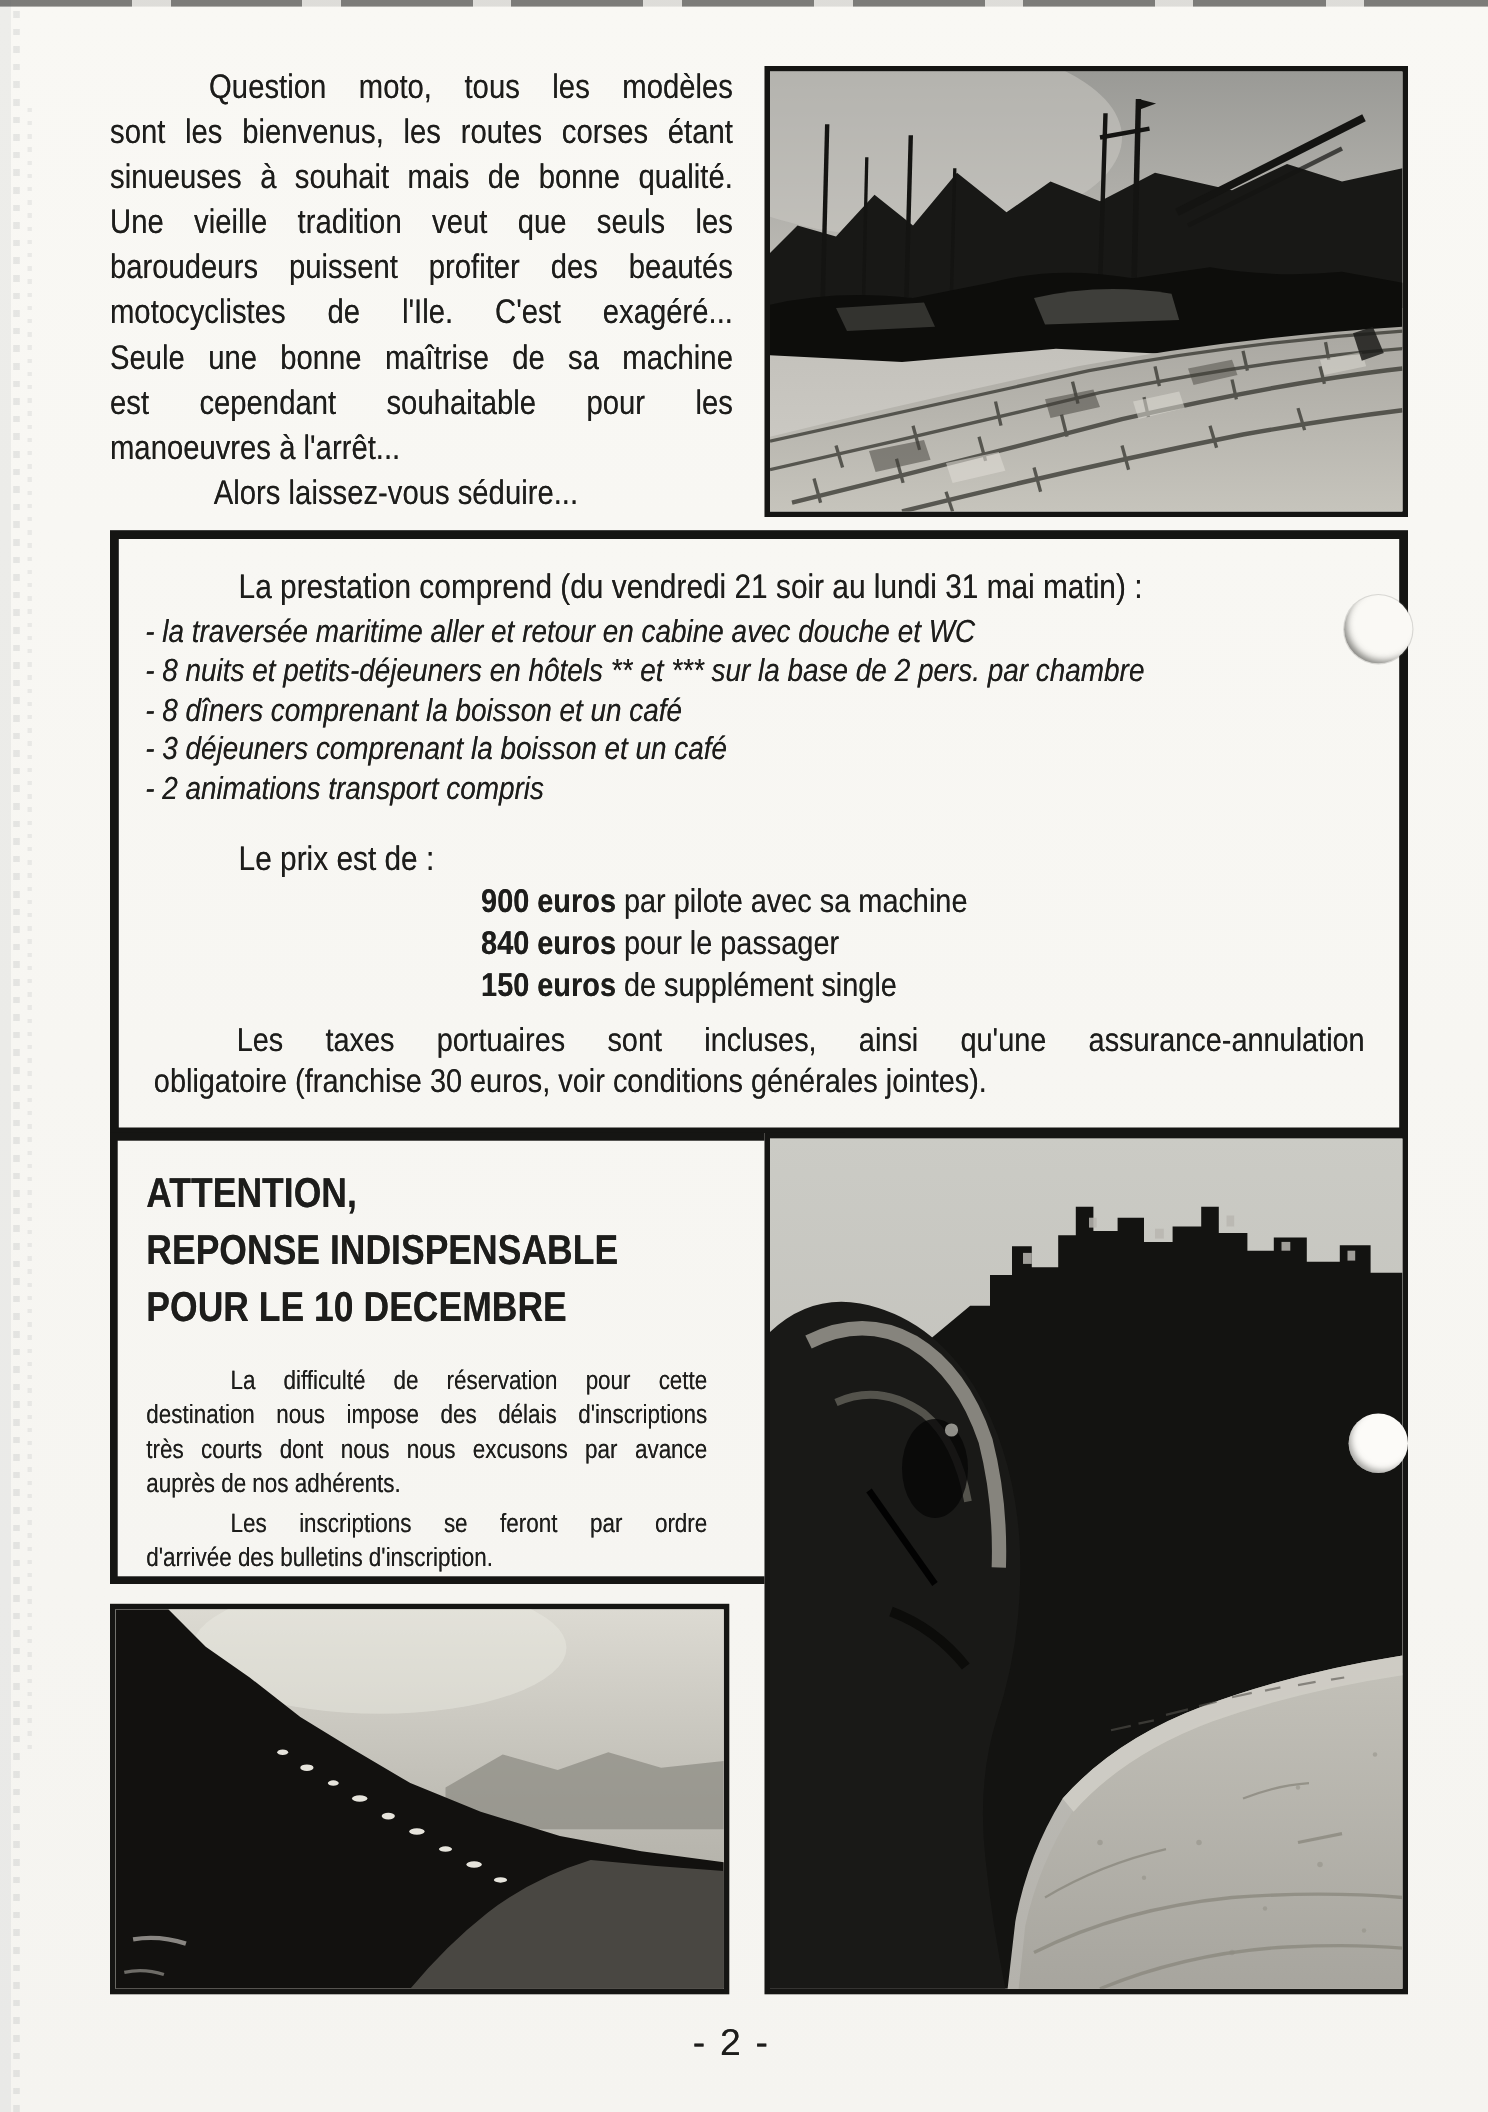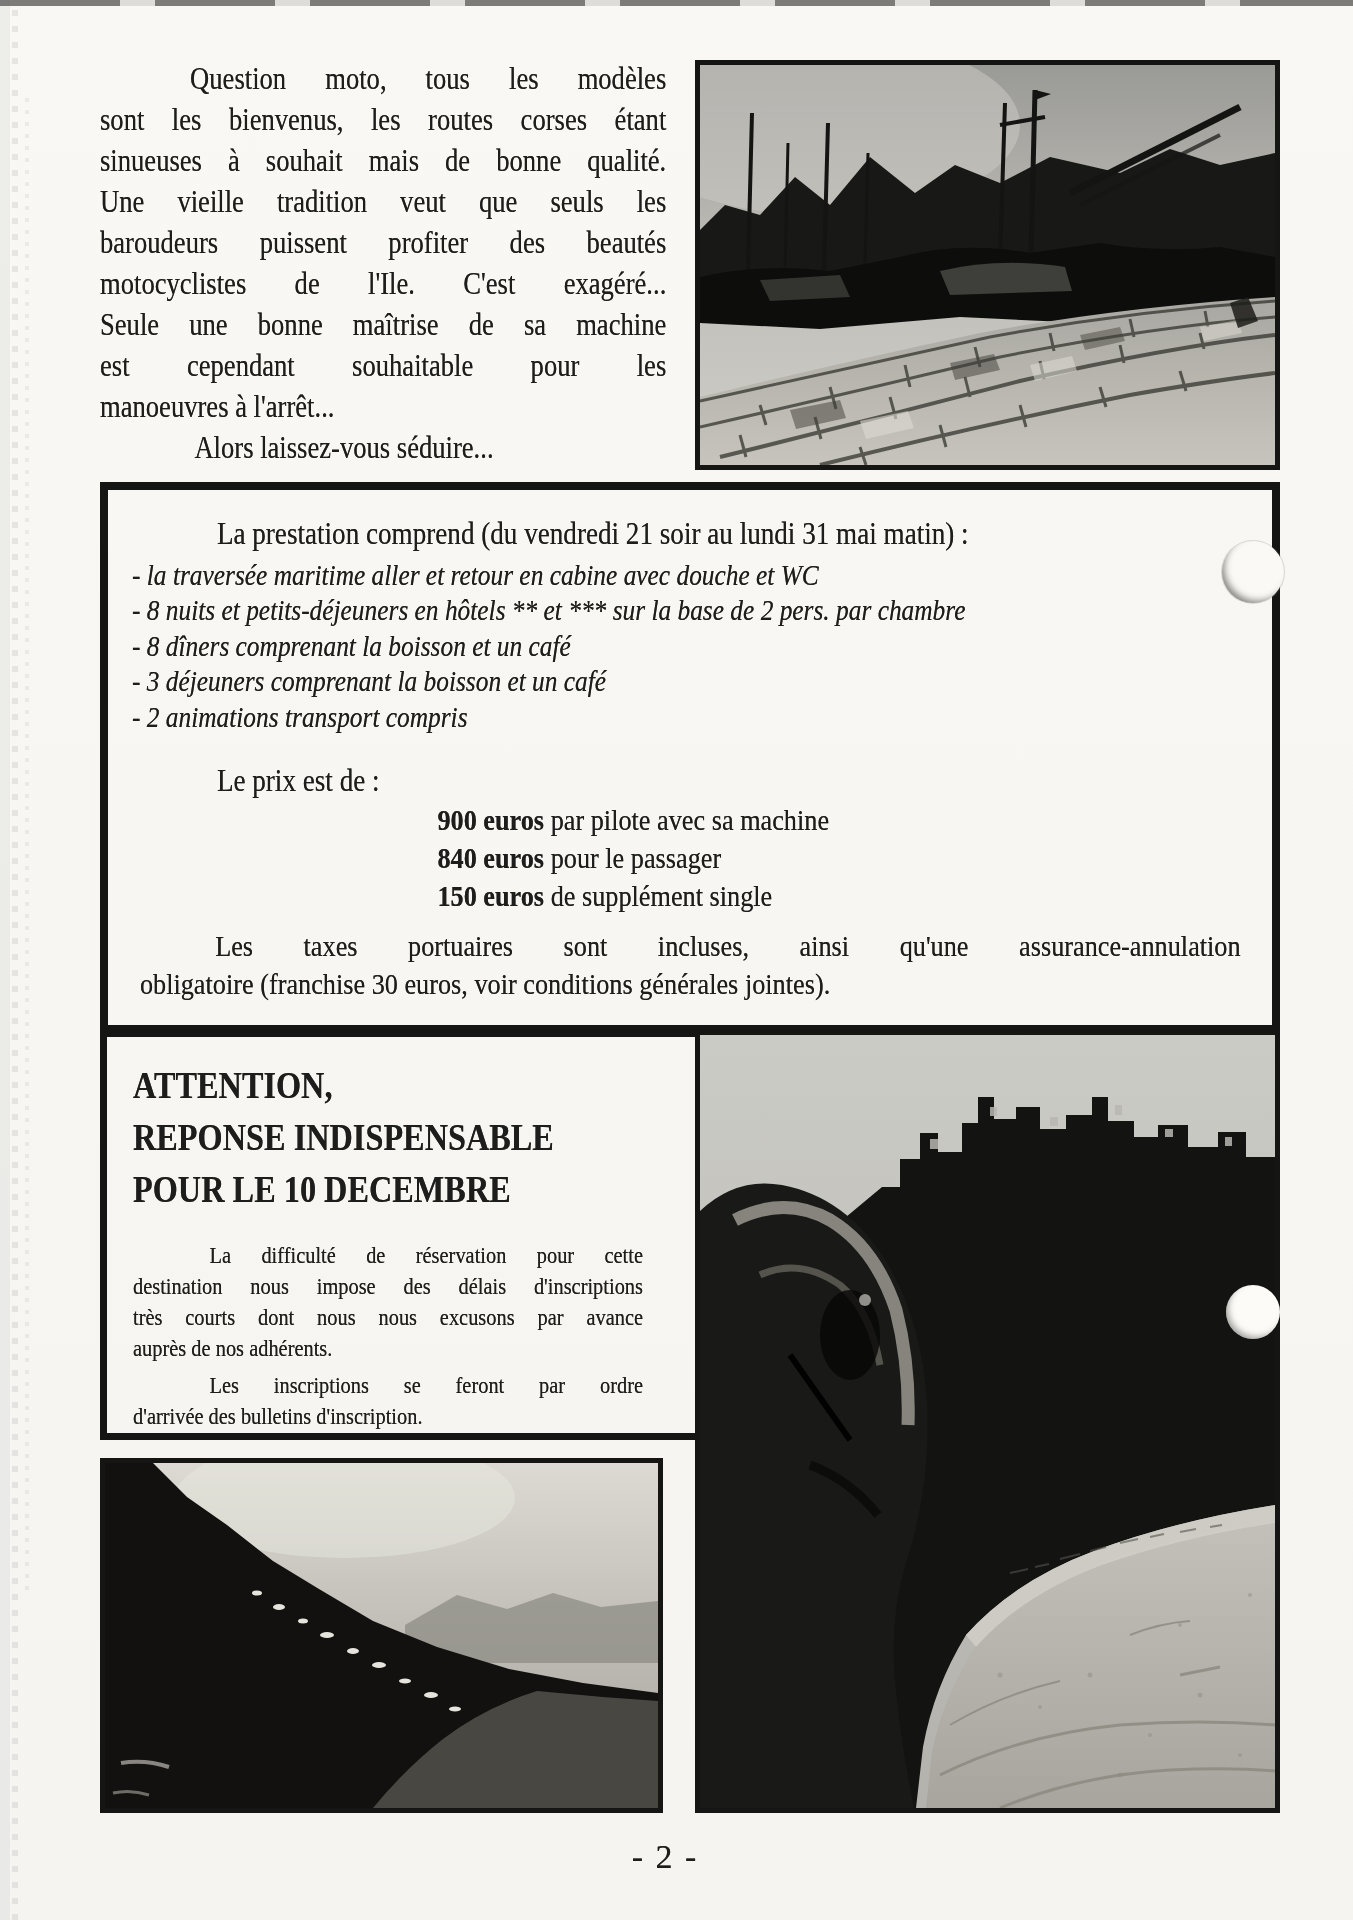--- a/index.html
+++ b/index.html
@@ -1,21 +1,21 @@
 <!DOCTYPE html>
 <html><head>
 <meta charset="utf-8">
 <style>
   html,body { margin:0; padding:0; }
   body { background:#6e6e6a; }
   .page {
     position:relative; width:1353px; height:1920px;
     background:linear-gradient(#f9f8f4, #f5f4f0);
     overflow:hidden;
-    font-family:Liberation Serif, serif;
+    font-family:Liberation Sans, sans-serif;
     color:#1d1d1b;
   }
   .page * { box-sizing:border-box; }
 
   
   .topedge { position:absolute; left:0; top:0; width:1353px; height:6px;
     background:repeating-linear-gradient(90deg, rgba(22,22,20,0.55) 0 120px, rgba(22,22,20,0.12) 120px 155px); }
   .streak-a { position:absolute; left:0; top:0; width:10px; height:1920px; background:rgba(90,100,110,0.07); }
   .streak-b { position:absolute; left:12px; top:0; width:6px; height:1920px;
     background:repeating-linear-gradient(0deg, rgba(60,70,80,0.10) 0 6px, transparent 6px 16px); }

